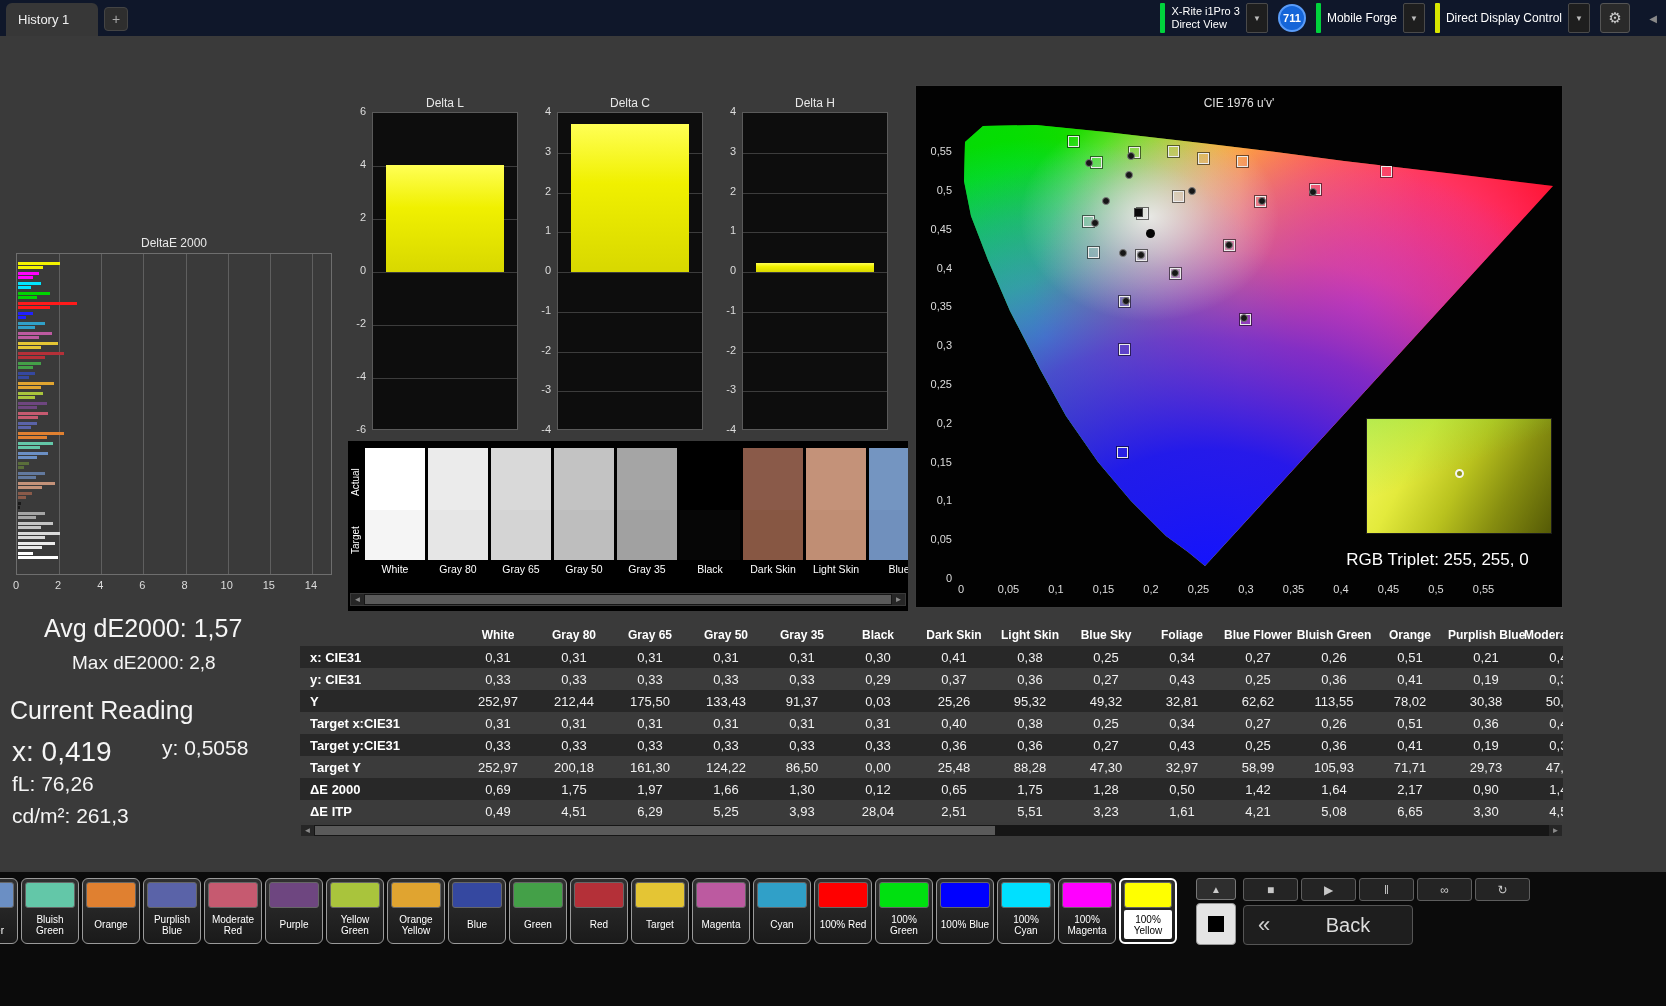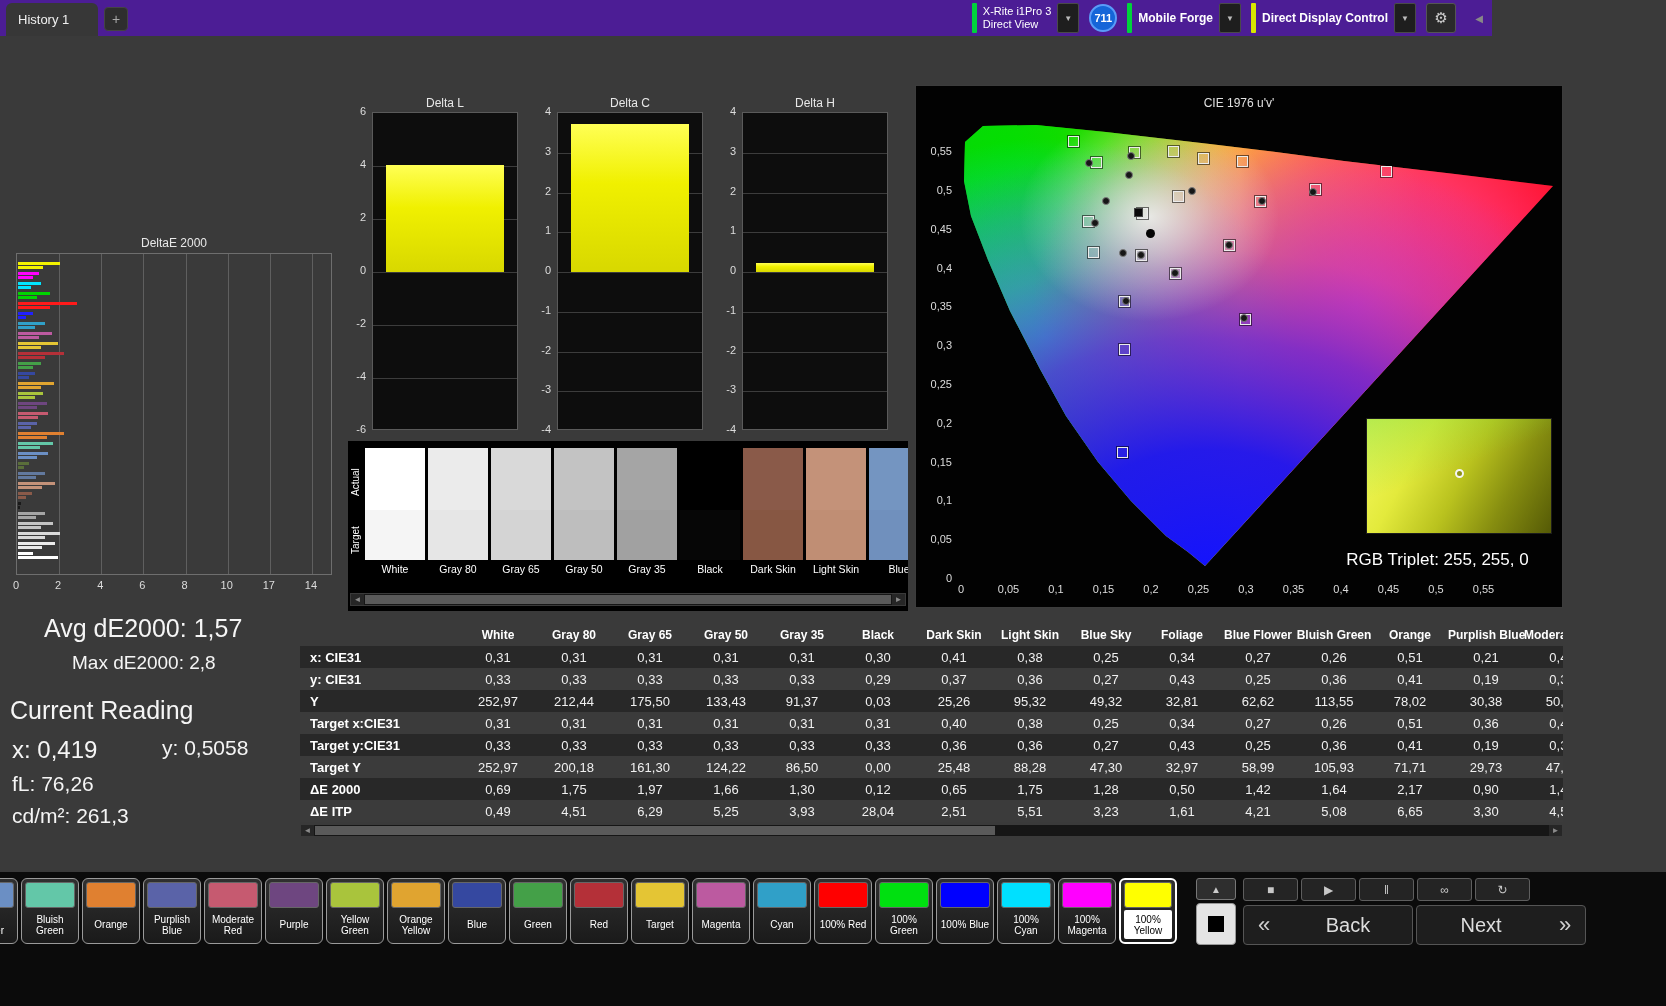--- a/index.html
+++ b/index.html
@@ -1,47 +1,47 @@
 <!DOCTYPE html>
 <html><head>
 <meta charset="utf-8">
 <style>
   *{margin:0;padding:0;box-sizing:border-box;}
   html,body{background:#1a1a1a;}
   #app{position:relative;width:1666px;height:1006px;background:#3a3a3a;overflow:hidden;
        font-family:"Liberation Sans",sans-serif;color:#e8e8e8;}
 
   
-  #topbar{position:absolute;left:0;top:0;width:1492px;height:36px;background:#4c1d95;}
+  #topbar{position:absolute;left:0;top:0;width:1666px;height:36px;background:#0f172a;}
   .htab{position:absolute;left:6px;top:3px;width:92px;height:33px;background:#373737;
         border-radius:6px 6px 0 0;display:flex;align-items:center;padding-left:12px;
         font-size:13px;color:#f0f0f0;cursor:pointer;}
   .addtab{position:absolute;left:104px;top:7px;width:24px;height:24px;background:#2e2e2e;
         border:1px solid #444;border-radius:4px;color:#aaa;font-size:14px;line-height:1;cursor:pointer;}
   #tbright{position:absolute;right:36px;top:2px;height:32px;display:flex;align-items:center;gap:10px;}
   .ctrl{display:flex;align-items:center;height:32px;}
   .vbar{width:5px;height:30px;margin-right:6px;border-radius:1px;}
   .two{display:flex;flex-direction:column;font-size:11px;line-height:13px;color:#fff;margin-right:6px;}
-  .one{font-size:12px;color:#fff;margin-right:6px;font-weight:bold;}
+  .one{font-size:12px;color:#fff;margin-right:6px;}
   .dd{width:22px;height:30px;background:#1e1e1e;border:1px solid #4a4a4a;border-radius:2px;
       color:#bbb;font-size:8px;display:flex;align-items:center;justify-content:center;cursor:pointer;}
   .badge{width:28px;height:28px;border-radius:50%;background:#1565d8;border:2px solid #5a9cf8;
       color:#fff;font-size:11px;font-weight:bold;display:flex;align-items:center;justify-content:center;}
   .iconbtn{width:30px;height:30px;background:#2a2a2a;border:1px solid #555;border-radius:3px;
       color:#ccc;font-size:15px;display:flex;align-items:center;justify-content:center;cursor:pointer;}
   .collapse{position:absolute;right:4px;top:6px;width:18px;height:24px;background:transparent;
       border:none;color:#888;font-size:10px;cursor:pointer;}
 
   
   #page-title{position:absolute;left:8px;top:80px;font-size:36px;font-weight:400;color:#dedede;}
   .stat{position:absolute;color:#f5f5f5;}
   #stat-avg{left:44px;top:614px;font-size:25px;}
   #stat-max{left:72px;top:652px;font-size:19px;}
   #stat-cr{left:10px;top:696px;font-size:25px;}
-  #stat-x{left:12px;top:736px;font-size:24px;}
+  #stat-x{left:12px;top:736px;font-size:28px;}
   #stat-y{left:162px;top:736px;font-size:21px;}
   #stat-fl{left:12px;top:772px;font-size:21px;}
   #stat-cd{left:12px;top:804px;font-size:21px;}
 
   
   #de-chart{position:absolute;left:16px;top:236px;width:320px;height:360px;}
   #de-title{position:absolute;left:0;top:0;width:316px;text-align:center;font-size:12px;color:#e8e8e8;}
   #de-plot{position:absolute;left:0;top:17px;width:316px;height:322px;border:1px solid #6e6e6e;}
   .de-grid{position:absolute;top:0;bottom:0;width:1px;background:#5f5f5f;}
   .de-bars{position:absolute;left:1px;top:8px;right:1px;bottom:0;}
@@ -307,21 +307,21 @@
           </div>
         </div>
       </div>
     <div id="de-xlabels">
         <div class="de-xlab" style="left: -12px;">0</div>
         <div class="de-xlab" style="left: 30.1333px;">2</div>
         <div class="de-xlab" style="left: 72.2667px;">4</div>
         <div class="de-xlab" style="left: 114.4px;">6</div>
         <div class="de-xlab" style="left: 156.533px;">8</div>
         <div class="de-xlab" style="left: 198.667px;">10</div>
-        <div class="de-xlab" style="left: 240.8px;">17</div>
+        <div class="de-xlab" style="left: 240.8px;">15</div>
         <div class="de-xlab" style="left: 282.933px;">14</div>
       </div>
   </div>
 
   <div class="vchart" id="vc-0">
     <div class="vc-title">Delta L</div>
     <div class="vc-ticks">
         <div class="vc-lab" style="top: 9px;">6</div>
         <div class="vc-lab" style="top: 62px;">4</div>
         <div class="vc-lab" style="top: 115px;">2</div>
@@ -838,19 +838,15 @@
         <div class="tbtn">■</div>
         <div class="tbtn">▶</div>
         <div class="tbtn">‖</div>
         <div class="tbtn">∞</div>
         <div class="tbtn">↻</div>
       </div>
     <div class="navbtn" id="back-btn">
       <span class="chev">«</span>
       <span class="navlab">Back</span>
     </div>
-    <div class="navbtn" id="next-btn">
-      <span class="navlab">Next</span>
-      <span class="chev">»</span>
-    </div>
   </div>
 
 </div>
 
 </body></html>

